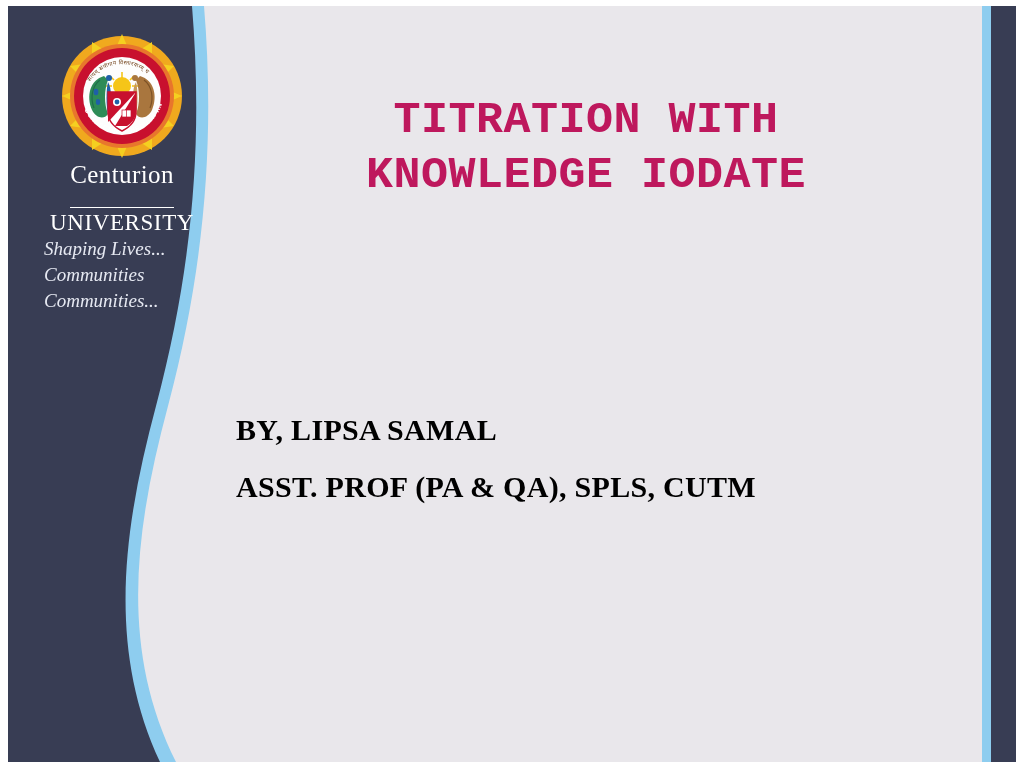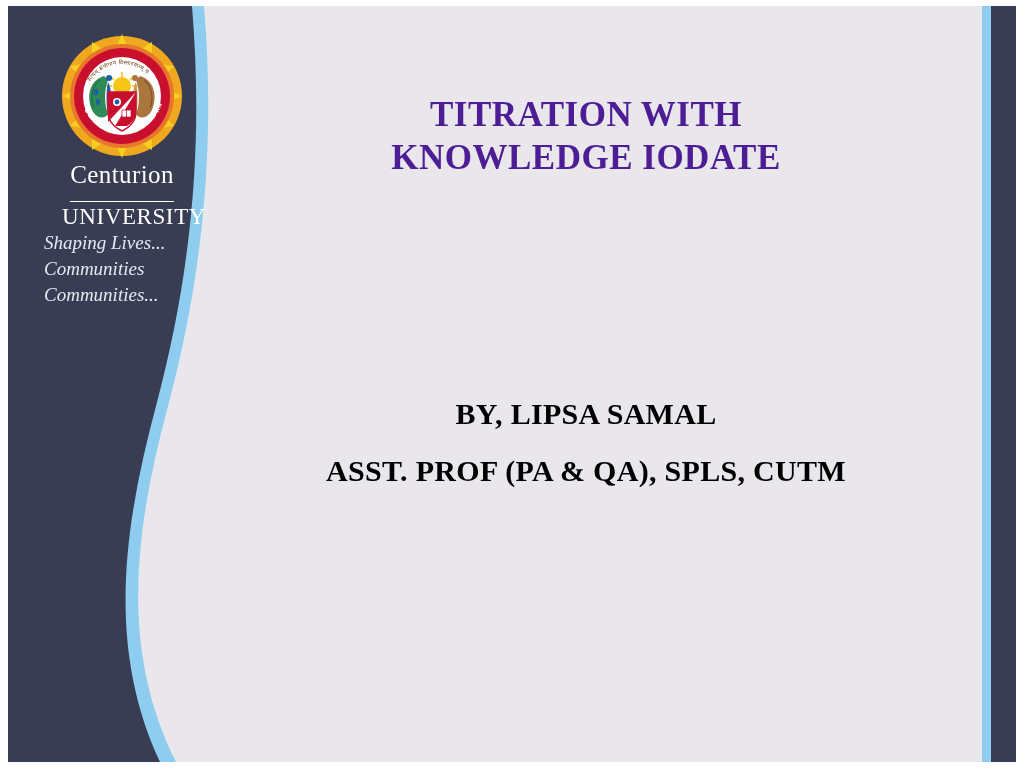--- a/index.html
+++ b/index.html
@@ -75,32 +75,31 @@
     height: 124px;
     margin: 0 auto 4px auto;
     display: block;
   }
   .logo-name {
     color: #ffffff;
     font-family: "Liberation Serif", serif;
     font-size: 25px;
     line-height: 1.0;
     letter-spacing: 0.4px;
-    padding-bottom: 14px;
+    padding-bottom: 20px;
     border-bottom: 1.5px solid #ffffff;
     display: inline-block;
   }
   .logo-sub {
     color: #ffffff;
     font-family: "Liberation Serif", serif;
     font-size: 23px;
     line-height: 1.15;
     letter-spacing: 0.6px;
     margin-top: 2px;
-    text-align: right;
   }
   .logo-tagline {
     color: #e6e9f2;
     font-family: "Liberation Serif", serif;
     font-style: italic;
     font-size: 19px;
     line-height: 1.35;
     text-align: left;
     padding-left: 6px;
   }
@@ -108,35 +107,35 @@
   
   .title-box {
     position: absolute;
     left: 228px;
     top: 88px;
     width: 700px;
     text-align: center;
     z-index: 4;
   }
   .title-line {
-    font-family: Liberation Serif, serif;
+    font-family: Liberation Mono, monospace;
     font-weight: bold;
-    font-size: 35px;
+    font-size: 45px;
     line-height: 1.22;
-    color: #4c1d95;
+    color: #be185d;
     letter-spacing: 0.5px;
   }
 
   
   .author-box {
     position: absolute;
     left: 228px;
-    top: 379px;
+    top: 395px;
     width: 700px;
-    text-align: center;
+    text-align: left;
     z-index: 4;
   }
   .author-line {
     font-family: "Liberation Serif", serif;
     font-weight: bold;
     font-size: 30px;
     line-height: 1.9;
     color: #000000;
     letter-spacing: 0.3px;
   }

